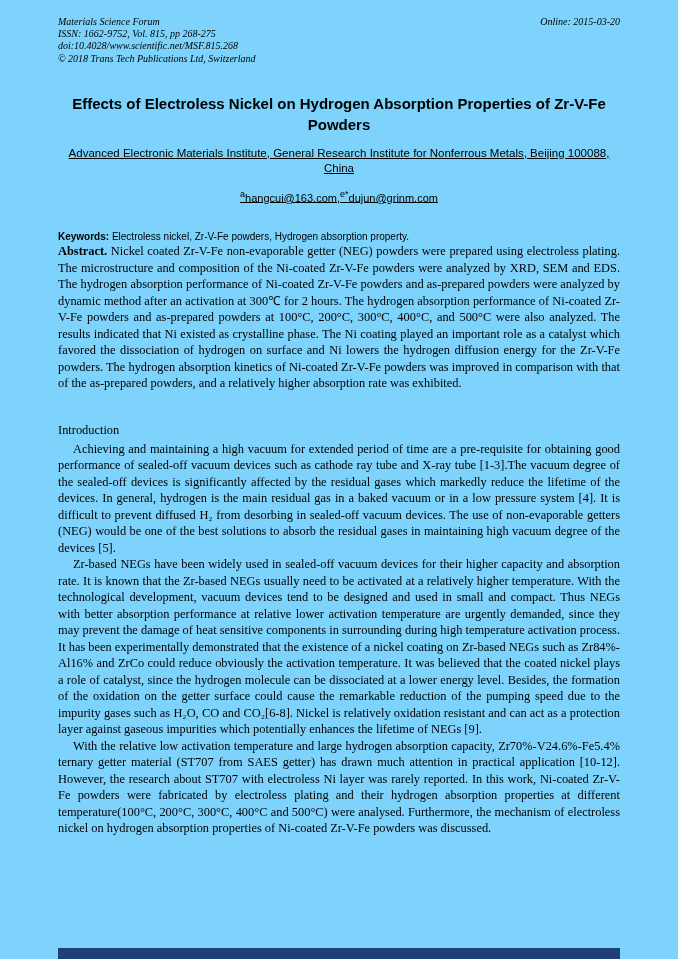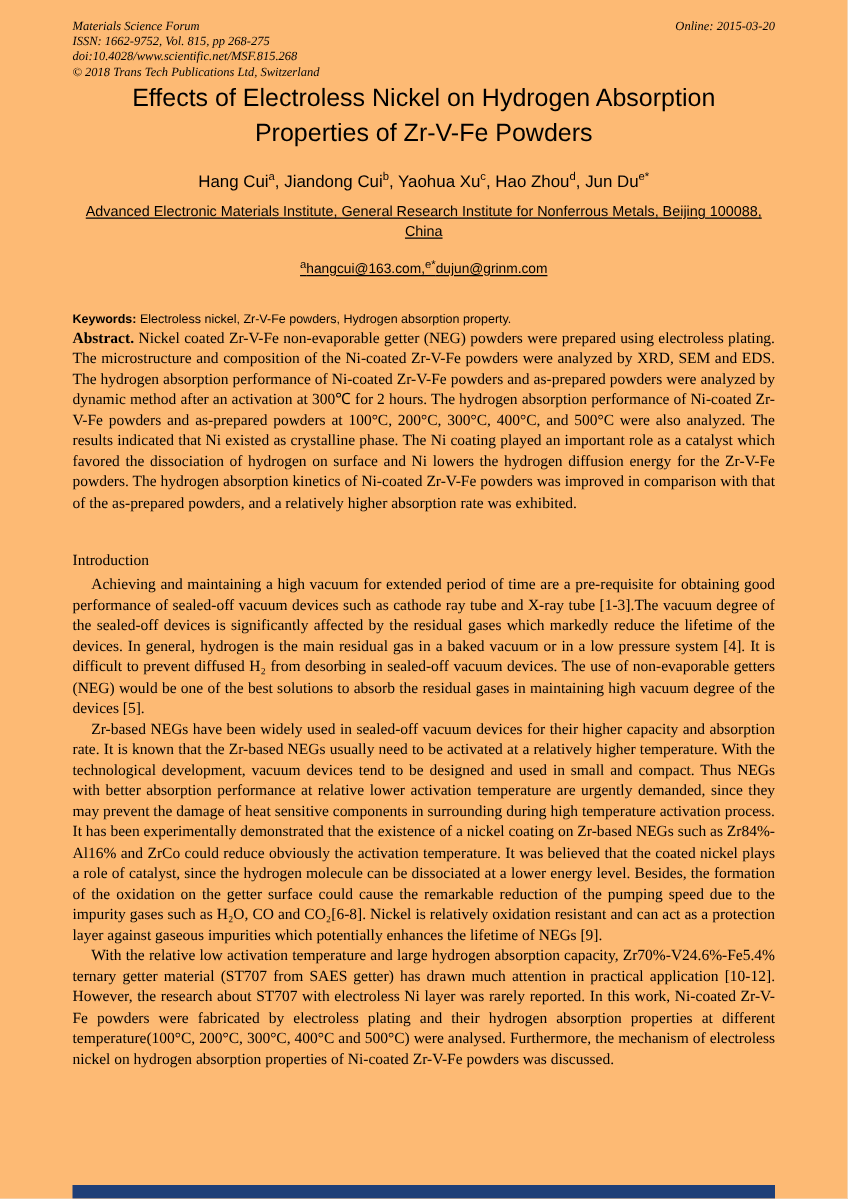--- a/index.html
+++ b/index.html
@@ -5,41 +5,42 @@
   * { margin: 0; padding: 0; box-sizing: border-box; }
   html, body { background: #e9e9e9; }
   body {
     width: 678px; height: 959px;
     font-family: "Liberation Serif", serif;
     color: #000;
   }
   .page {
     position: relative;
     width: 678px; height: 959px;
-    background: #fdba74;
+    background: #7dd3fc;
     overflow: hidden;
     padding: 16px 58px 0 58px;
   }
   
   .hdr {
     display: flex;
     justify-content: space-between;
     align-items: flex-start;
     font-style: italic;
     font-size: 10px;
     line-height: 1.22;
   }
   .hdr-left div { white-space: nowrap; }
   .hdr-right { white-space: nowrap; }
 
   
   .front { font-family: "Liberation Sans", sans-serif; text-align: center; }
   .title {
-    font-size: 20px;
-    font-weight: normal;
+    margin-top: 28px;
+    font-size: 15px;
+    font-weight: bold;
     line-height: 1.4;
     padding: 0 10px;
   }
   .authors {
     margin-top: 15px;
     font-size: 13.5px;
   }
   .authors sup, .emails sup { font-size: 9px; }
   .affiliation {
     margin-top: 11px;
@@ -102,21 +103,20 @@
       <div>ISSN: 1662-9752, Vol. 815, pp 268-275</div>
       <div>doi:10.4028/www.scientific.net/MSF.815.268</div>
       <div>© 2018 Trans Tech Publications Ltd, Switzerland</div>
     </div>
     <div class="hdr-right">Online: 2015-03-20</div>
   </div>
 
   <div class="front">
     <div class="title">Effects of Electroless Nickel on Hydrogen Absorption Properties of Zr-V-Fe Powders</div>
 
-    <div class="authors"><span>Hang Cui</span><sup>a</sup><span>, Jiandong Cui</span><sup>b</sup><span>, Yaohua Xu</span><sup>c</sup><span>, Hao Zhou</span><sup>d</sup><span>, Jun Du</span><sup>e*</sup></div>
 
     <div class="affiliation">Advanced Electronic Materials Institute, General Research Institute for Nonferrous Metals, Beijing 100088, China</div>
 
     <div class="emails"><sup>a</sup><span>hangcui@163.com,</span><sup>e*</sup><span>dujun@grinm.com</span></div>
   </div>
 
   <div class="keywords"><b>Keywords:</b><span> Electroless nickel, Zr-V-Fe powders, Hydrogen absorption property.</span></div>
 
   <div class="abstract"><b>Abstract.</b><span> Nickel coated Zr-V-Fe non-evaporable getter (NEG) powders were prepared using electroless plating. The microstructure and composition of the Ni-coated Zr-V-Fe powders were analyzed by XRD, SEM and EDS. The hydrogen absorption performance of Ni-coated Zr-V-Fe powders and as-prepared powders were analyzed by dynamic method after an activation at 300℃ for 2 hours. The hydrogen absorption performance of Ni-coated Zr-V-Fe powders and as-prepared powders at 100°C, 200°C, 300°C, 400°C, and 500°C were also analyzed. The results indicated that Ni existed as crystalline phase. The Ni coating played an important role as a catalyst which favored the dissociation of hydrogen on surface and Ni lowers the hydrogen diffusion energy for the Zr-V-Fe powders. The hydrogen absorption kinetics of Ni-coated Zr-V-Fe powders was improved in comparison with that of the as-prepared powders, and a relatively higher absorption rate was exhibited.</span></div>
 

